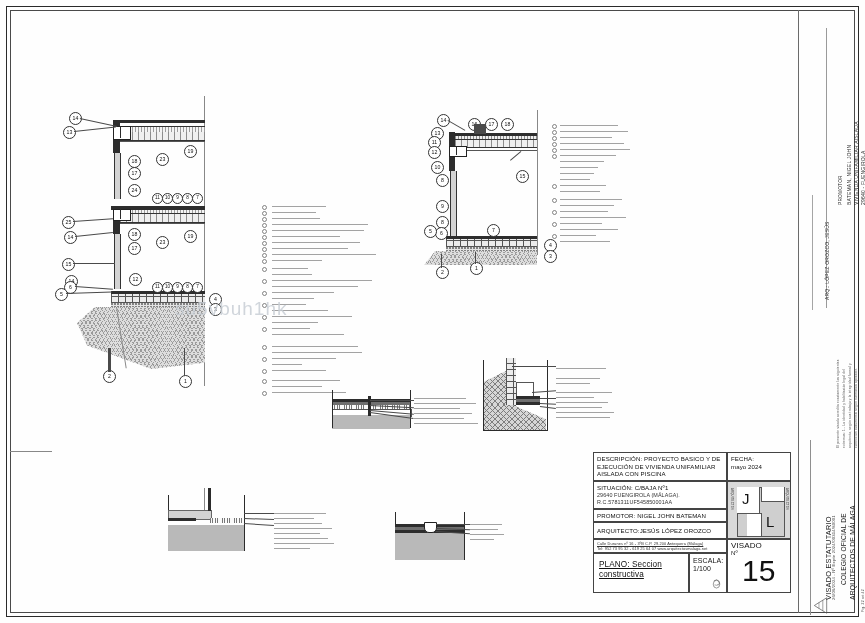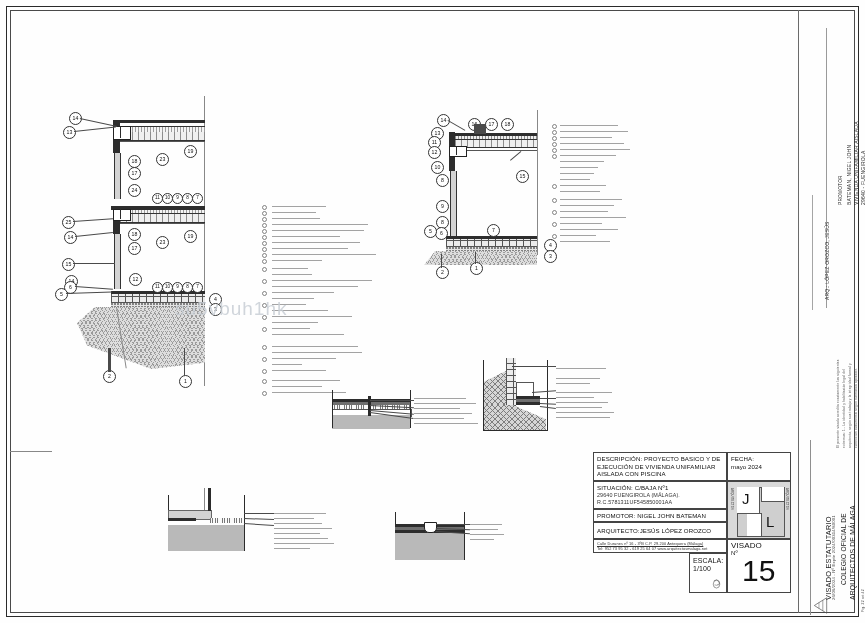--- a/index.html
+++ b/index.html
@@ -438,20 +438,24 @@
 
     <div class="tb-cell" style="left:0;top:70px;width:134px;height:17px;padding-top:4px;">
       <div class="tb-t">ARQUITECTO:JESÚS LÓPEZ OROZCO</div>
     </div>
 
     <div class="tb-cell" style="left:0;top:87px;width:134px;height:14px;padding:1px 3px;">
       <div class="tb-t sm" style="font-size:3.9px;line-height:5.2px;text-decoration:underline;">Calle Duranes nº 16 - 3ºB        C.P. 29.200         Antequera (Málaga)</div>
       <div class="tb-t sm" style="font-size:3.9px;line-height:5.2px;">Tel: 952 73 95 32 - 619 25 64 07 www.arquitectosmalaga.net</div>
     </div>
 
+    <div class="tb-cell" style="left:0;top:101px;width:96px;height:40px;padding:6px 5px;">
+      <div class="tb-t big underline">PLANO: Seccion</div>
+      <div class="tb-t big underline">constructiva</div>
+    </div>
     <div class="tb-cell" style="left:96px;top:101px;width:38px;height:40px;padding:3px 3px;">
       <div class="tb-t" style="font-size:7px;">ESCALA:</div>
       <div class="tb-t" style="font-size:7px;">1/100</div>
       <div style="position:absolute;right:3px;bottom:3px;width:13px;height:13px;">
         <svg viewBox="0 0 20 20" width="13" height="13">
           <ellipse cx="10" cy="11" rx="5" ry="6" fill="none" stroke="#555" stroke-width="0.9"></ellipse>
           <path d="M6 6 q5 -4 8 1 q2 4 -2 6" fill="none" stroke="#555" stroke-width="0.9"></path>
           <path d="M7 12 q3 2 6 -1" fill="none" stroke="#555" stroke-width="0.8"></path>
         </svg>
       </div>

